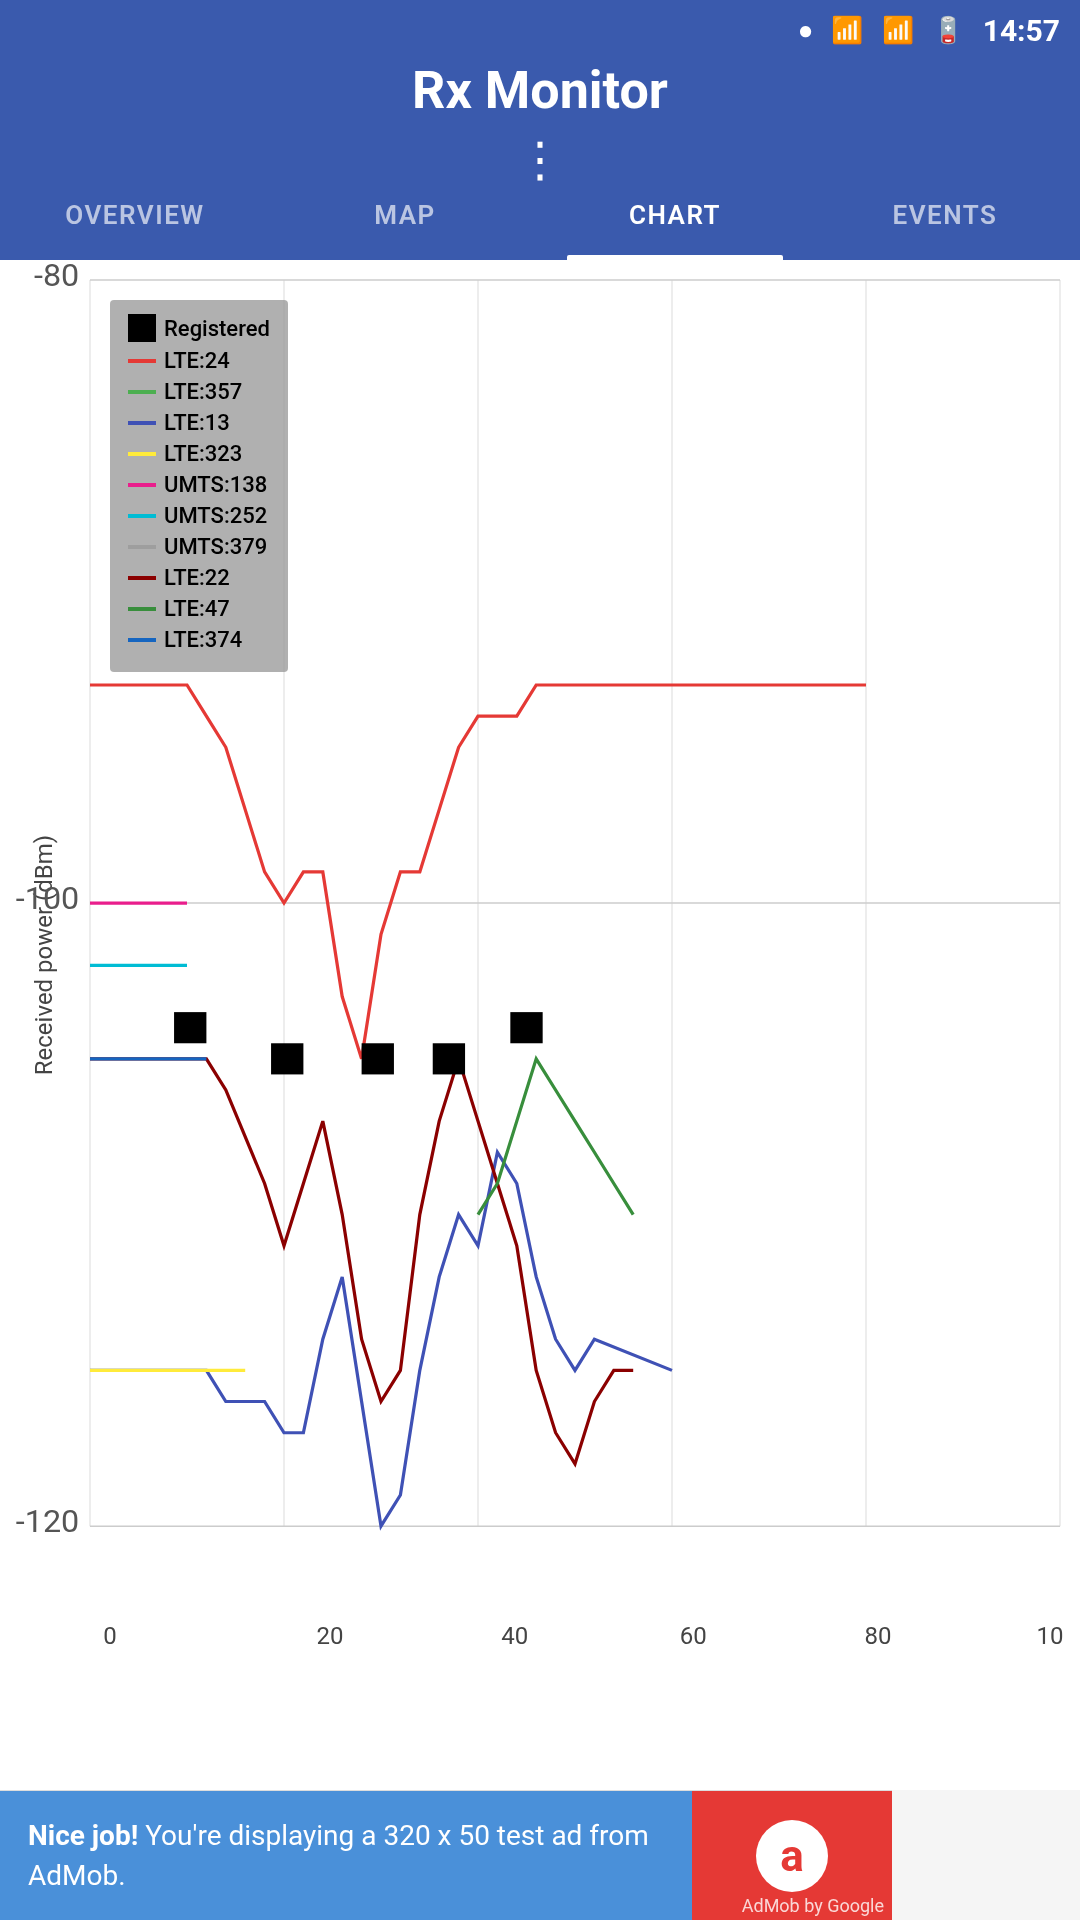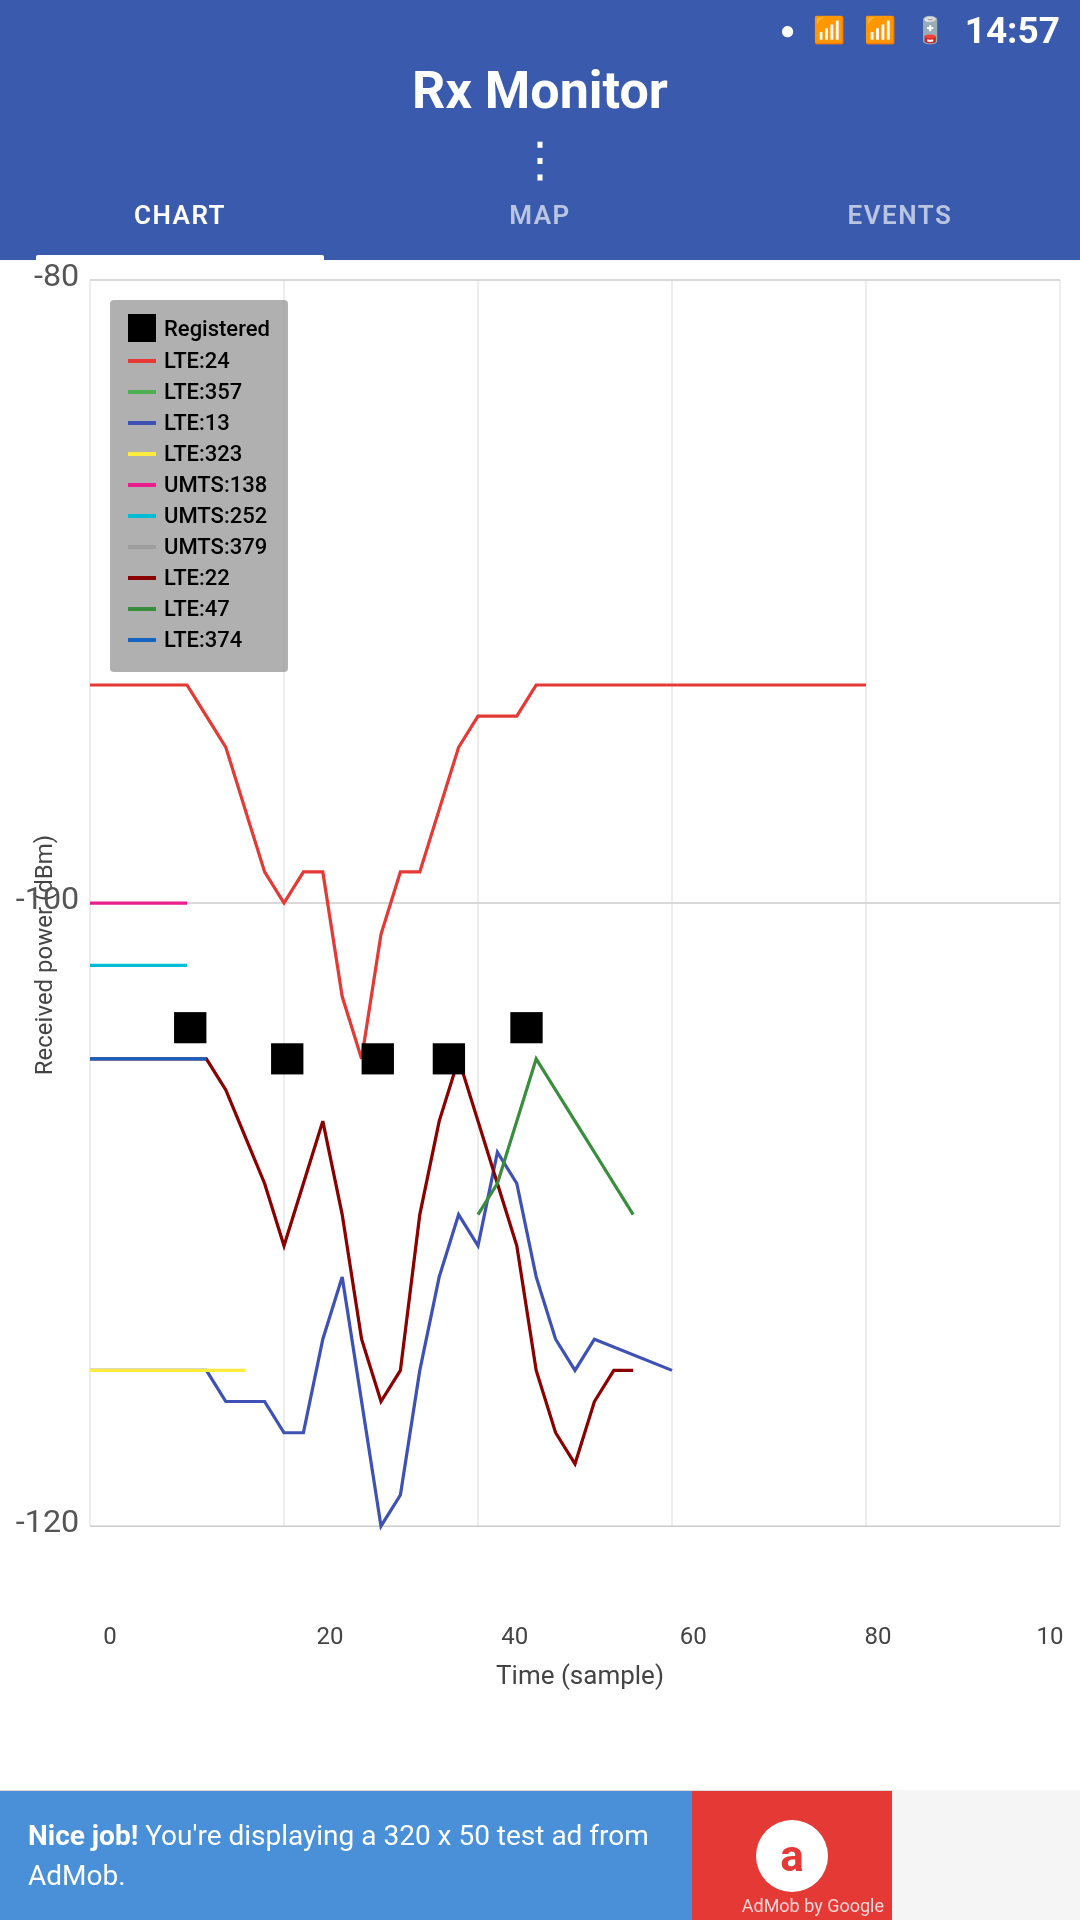--- a/index.html
+++ b/index.html
@@ -22,21 +22,21 @@
       justify-content: flex-end;
       padding: 0 20px;
       gap: 18px;
     }
     .status-icon {
       color: white;
       font-size: 26px;
     }
     #status-time {
       color: white;
-      font-size: 37px;
+      font-size: 30px;
       font-weight: bold;
     }
 
     
     #app-bar {
       width: 100%;
       height: 110px;
       background: #3a5aad;
       display: flex;
       align-items: center;
@@ -233,22 +233,23 @@
   <span class="status-icon">🪫</span>
   <span id="status-time">14:57</span>
 </div>
 
 <div id="app-bar">
   <span id="app-title">Rx Monitor</span>
   <span id="overflow-menu-btn">⋮</span>
 </div>
 
 <div id="tab-bar">
+  <div class="tab-item">OVERVIEW</div>
+  <div class="tab-item">MAP</div>
   <div class="tab-item active">CHART</div>
-  <div class="tab-item">MAP</div>
   <div class="tab-item">EVENTS</div>
 </div>
 
 <div id="chart-container">
 
   <div id="y-axis-label-rotated">
     <span>Received power (dBm)</span>
   </div>
 
   <div id="chart-inner">
@@ -343,23 +344,20 @@
     </svg>
   </div>
 
   <div style="position:absolute; left:90px; right:10px; bottom:140px; display:flex; justify-content:space-between;">
     <span style="font-size:24px;color:#444;width:40px;text-align:center;">0</span>
     <span style="font-size:24px;color:#444;width:40px;margin-left:48px;">20</span>
     <span style="font-size:24px;color:#444;width:40px;text-align:center;">40</span>
     <span style="font-size:24px;color:#444;width:40px;text-align:center;">60</span>
     <span style="font-size:24px;color:#444;width:40px;text-align:right;">80</span>
     <span style="font-size:24px;color:#444;width:40px;text-align:center;">10</span>
-  </div>
-  <div style="position:absolute; left:90px; right:10px; bottom:100px; text-align:center;">
-    <span style="font-size:26px;color:#444;">Time (sample)</span>
   </div>
 </div>
 
 <div id="ad-banner" style="position:fixed;bottom:0;left:0;width:892px;height:130px;display:flex;">
   <div id="ad-text-area" style="flex:1;background:#4a90d9;height:100%;display:flex;align-items:center;padding:0 28px;">
     <span id="ad-text" style="color:white;font-size:28px;line-height:1.4;">
       <strong>Nice job!</strong><span> You're displaying a 320 x 50 test ad from AdMob.</span>
     </span>
   </div>
   <div id="ad-logo-area" style="width:200px;height:100%;background:#e53935;display:flex;flex-direction:column;align-items:center;justify-content:center;position:relative;">

